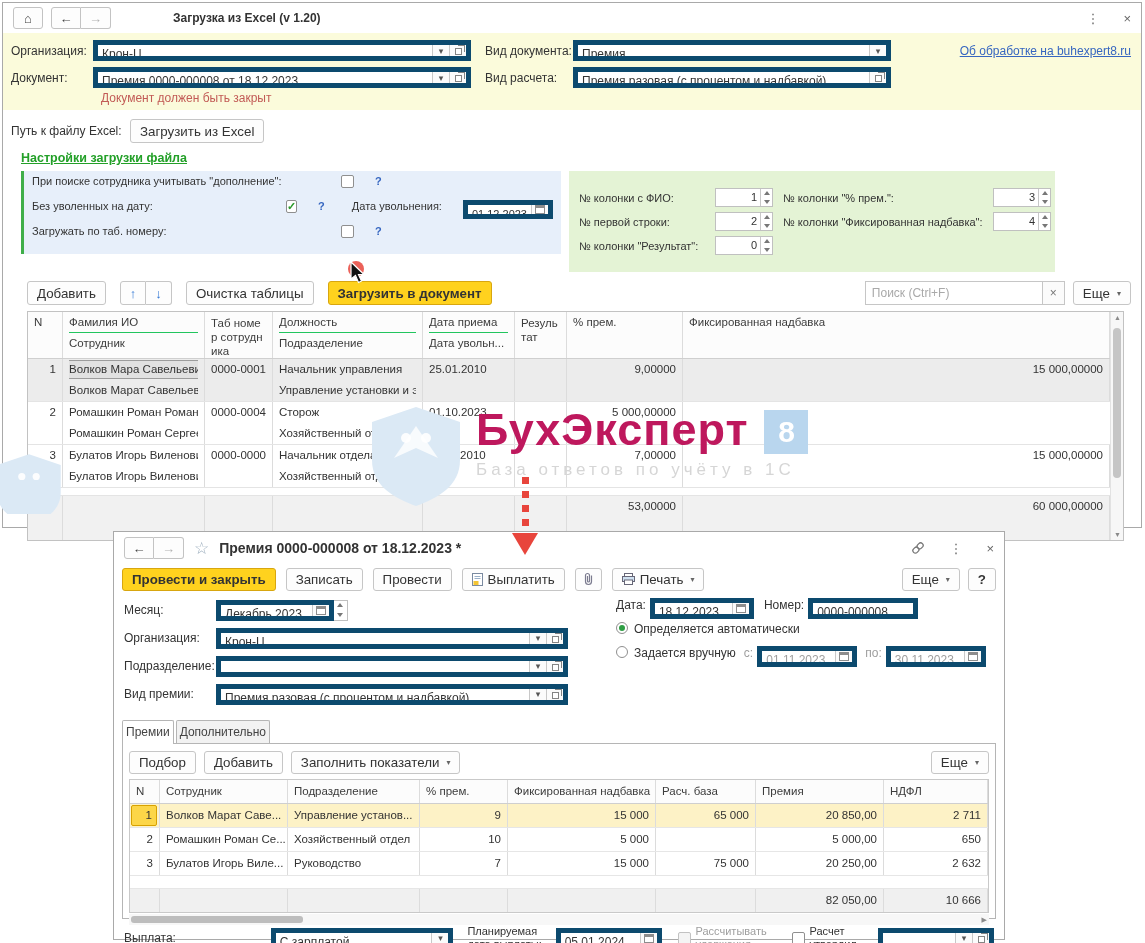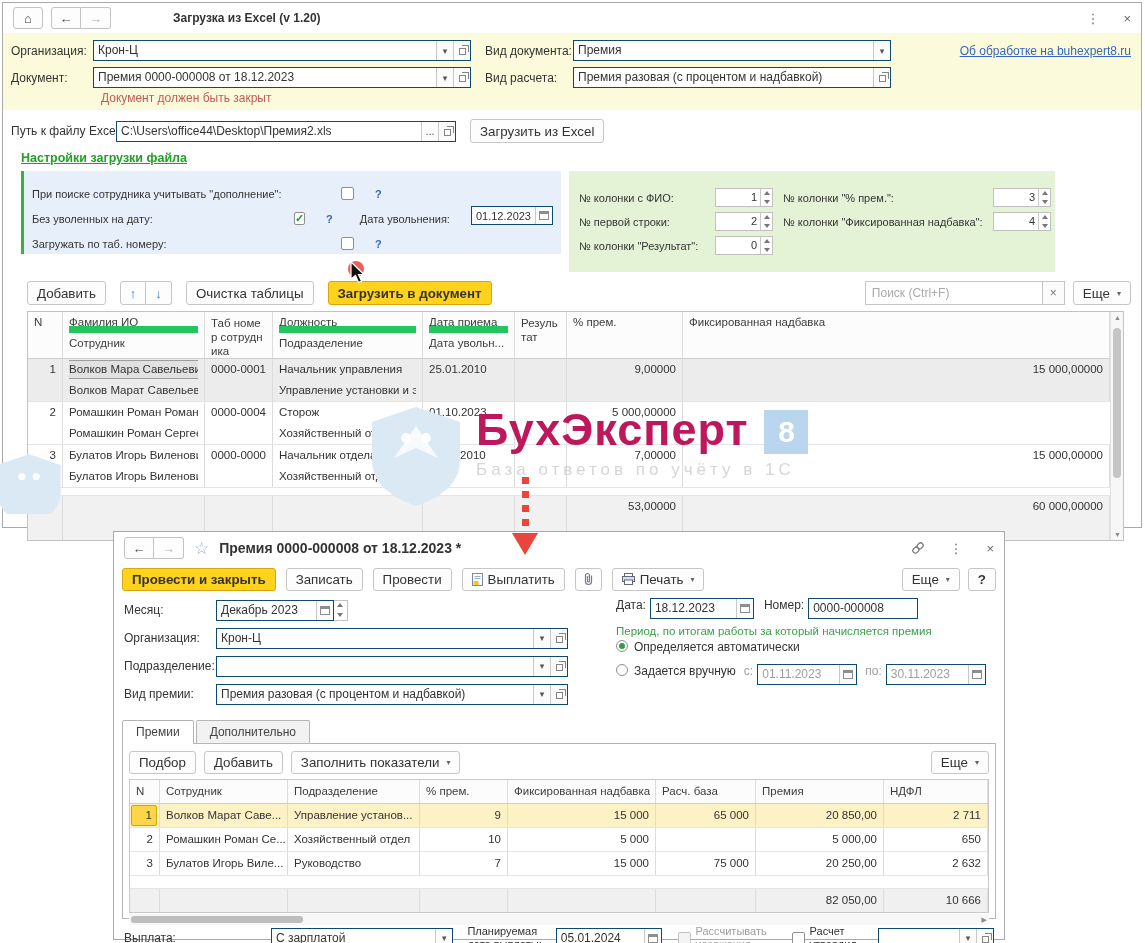--- a/index.html
+++ b/index.html
@@ -4,21 +4,21 @@
 <style>
   *{box-sizing:border-box;margin:0;padding:0}
   html,body{width:1145px;height:943px;overflow:hidden;background:#fff;
     font-family:"Liberation Sans",sans-serif;font-size:12px;color:#333}
   .win{position:absolute;background:#fff;border:1px solid #a9a9a9}
   
   .btn{display:inline-flex;align-items:center;gap:5px;height:24px;padding:4px 9px;
     background:#fdfdfd;border:1px solid #c6c6c6;border-radius:3px;color:#333;white-space:nowrap;cursor:default}
   .btn.yellow{background:#ffd21e;border-color:#d8a60f;font-weight:bold}
   .btn .dd{font-size:8px;color:#666;margin-left:2px}
-  .fld{display:inline-flex;align-items:stretch;background:#fff;border:1px solid #0c4a6e;height:21px}
+  .fld{display:inline-flex;align-items:stretch;background:#fff;border:5px solid #0c4a6e;height:21px}
   .fld .ftext{flex:1;padding:0 4px;line-height:19px;overflow:hidden;white-space:nowrap}
   .fld .fbtn{width:17px;display:flex;align-items:center;justify-content:center;
     border-left:1px solid #c8c8c8;color:#555;font-size:9px;background:#fbfbfb}
   .fld.dis .ftext{color:#9e9e9e}
   .lblt{white-space:nowrap}
   
   .ic-cal{width:10px;height:9px;border:1px solid #8d8d8d;border-top:3px solid #8d8d8d;background:#fff}
   .ic-open{position:relative;width:7px;height:7px;border:1px solid #848484;background:#fff;margin-top:2px}
   .ic-open::before{content:"";position:absolute;left:2px;top:-4px;width:6px;height:6px;
     border:1px solid #848484;border-left:none;border-bottom:none}
@@ -49,21 +49,21 @@
   .yrow{display:flex;align-items:center;height:27px}
   .lbl-org{width:82px}.lbl-kind{width:88px;margin-left:14px}
   .f-org{width:378px}.f-kind{width:318px}
   .alink{margin-left:auto;color:#3666c0;text-decoration:underline;white-space:nowrap}
   .hint{margin-left:90px;color:#c25b56;height:17px;line-height:15px}
   .filerow{display:flex;align-items:center;margin:8px 10px 0 8px;height:26px}
   .f-file{width:340px}
   .glink{display:inline-block;margin:7px 0 4px 18px;color:#23a028;text-decoration:underline;font-size:12.5px;font-weight:bold}
   .settings{display:flex;align-items:flex-start;margin:2px 10px 0 18px;font-size:11px}
   .pblue{width:540px;background:#e7effa;border-left:3px solid #3fae49;padding:4px 8px}
-  .srow{display:flex;align-items:flex-end;height:25px;gap:21px}
+  .srow{display:flex;align-items:flex-start;height:25px;gap:21px}
   .slbl{width:288px;white-space:nowrap;overflow:hidden}
   .dlbl{margin-left:6px;white-space:nowrap}
   .f-date{width:96px;height:19px}
   .pgreen{margin-left:8px;background:#e4f3d5;padding:17px 10px;display:grid;
     grid-template-columns:128px 60px 202px 60px;column-gap:8px;row-gap:5px;align-items:center;width:486px}
   .pgreen .glbl{white-space:nowrap;overflow:hidden}
   .numfld{display:inline-flex;border:1px solid #c0c0c0;background:#fff;height:19px;width:58px}
   .numfld .nv{flex:1;text-align:right;padding:0 3px;line-height:17px}
   
   .ttool{display:flex;align-items:center;margin:9px 10px 0 24px}
@@ -76,21 +76,21 @@
   .search input{width:178px;height:24px;border:1px solid #c6c6c6;padding:0 6px;font:inherit;color:#333}
   .search input::placeholder{color:#a9a9a9}
   .xbtn{width:22px;height:24px;border:1px solid #c6c6c6;border-left:none;background:#fbfbfb;
     display:inline-flex;align-items:center;justify-content:center;color:#777}
   .m8{margin-left:8px}.m14{margin-left:14px}
   .ttable{position:relative;margin:6px 17px 0 24px;border:1px solid #c2c2c2;padding-right:13px;font-size:11.5px}
   .g8{display:grid;grid-template-columns:35px 142px 68px 150px 92px 52px 116px 1fr}
   .c{border-right:1px solid #dcdcdc;padding:0 6px;overflow:hidden}
   .c .a,.c .b{height:21px;line-height:21px;white-space:nowrap;overflow:hidden}
   .thead{border-bottom:1px solid #cfcfcf;background:#fcfcfc;color:#3c3c3c}
-  .thead .two .a{border-bottom:7px solid #22c55e}
+  .thead .two .a{border-bottom:1px solid #22c55e}
   .thead .wrapb{white-space:normal;line-height:14px;padding-top:4px;word-break:break-all}
   .trow{border-bottom:1px solid #e4e4e4}
   .trow.sel .c{background:#ececec}
   .selcell{display:inline-block;min-width:136px;background:#e1e1e1;border:1px solid #9c9c9c;
     border-radius:2px;height:19px;line-height:17px;padding:0 3px;margin-left:-4px}
   .num{text-align:right}
   .tgap{height:8px;border-bottom:1px solid #e4e4e4}
   .ttotal .c{background:#f1f1f1;height:44px}
   .vscroll{position:absolute;right:0;top:0;bottom:0;width:13px;background:#f7f7f7;border-left:1px solid #e2e2e2}
   .vthumb{position:absolute;left:2px;top:16px;width:8px;height:150px;background:#c5c5c5;border-radius:4px}
@@ -122,21 +122,21 @@
   .bform{position:relative;height:120px;margin:4px 10px 0}
   .frow{display:flex;align-items:center;height:24px;margin-bottom:4px}
   .lbl4{width:92px;flex:none}
   .f-month{width:118px}.f-wide{width:352px}
   .rcol{position:absolute;left:492px;top:0;width:392px}
   .rrow{display:flex;align-items:flex-start;height:22px;margin-bottom:2px}
   .ptitle{color:#39a04c;font-size:11.5px;white-space:nowrap;height:18px;line-height:18px}
   .rlbl{white-space:nowrap;margin-right:4px}
   .gr{color:#9e9e9e}
   .tabs{display:flex;margin:2px 0 0 8px;position:relative;z-index:2}
-  .tab{height:23px;padding:0 13px;display:inline-flex;align-items:center;border:1px solid #b5b5b5;
+  .tab{height:23px;padding:0 3px;display:inline-flex;align-items:center;border:1px solid #b5b5b5;
     border-bottom:none;background:#f2f2f2;color:#444;margin-right:2px;border-radius:2px 2px 0 0}
   .tab.active{background:#fff;font-weight:normal;position:relative}
   .tab.active::after{content:"";position:absolute;left:0;right:0;bottom:-1px;height:2px;background:#fff}
   .bpanel{margin:0 8px;border:1px solid #b5b5b5;height:176px;padding:4px 6px 0;background:#fff}
   .btool{display:flex;align-items:center;height:29px;gap:8px}
   .btool .btn{height:23px}
   .btable{border:1px solid #c9c9c9;font-size:11.5px;margin-top:2px}
   .g9{display:grid;grid-template-columns:30px 128px 132px 88px 148px 100px 128px 1fr}
   .g9 .c{height:23px;line-height:23px;white-space:nowrap}
   .bhead{border-bottom:1px solid #cfcfcf;background:#fcfcfc;color:#3c3c3c}
@@ -212,27 +212,20 @@
         <span class="fbtn">
             <i class="ic-open"></i>
           </span>
       </span>
     </div>
     <div class="hint">Документ должен быть закрыт</div>
   </div>
 
   <div class="filerow">
     <span class="lblt" style="width:105px">Путь к файлу Excel:</span>
-    <span class="fld f-file">
-      <span class="ftext">C:\Users\office44\Desktop\Премия2.xls</span>
-      <span class="fbtn" style="font-size:11px">...</span>
-      <span class="fbtn">
-          <i class="ic-open"></i>
-        </span>
-    </span>
     <button class="btn m14">Загрузить из Excel</button>
   </div>
 
   <a class="glink">Настройки загрузки файла</a>
 
   <div class="settings">
     <div class="pblue">
       <div class="srow">
         <span class="slbl">При поиске сотрудника учитывать "дополнение":</span>
         <span class="chk"></span>
@@ -609,21 +602,20 @@
           <span class="ftext">18.12.2023</span>
           <span class="fbtn">
               <i class="ic-cal"></i>
             </span>
         </span>
         <span class="rlbl" style="margin-left:10px">Номер:</span>
         <span class="fld" style="width:110px">
           <span class="ftext">0000-000008</span>
         </span>
       </div>
-      <div class="ptitle">Период, по итогам работы за который начисляется премия</div>
       <div class="rrow">
         <span class="radio on"></span>
         <span style="margin-left:6px">Определяется автоматически</span>
       </div>
       <div class="rrow">
         <span class="radio"></span>
         <span style="margin-left:6px">Задается вручную</span>
         <span class="gr" style="margin-left:8px">с:</span>
         <span class="fld dis" style="width:100px;margin-left:4px">
           <span class="ftext">01.11.2023</span>

